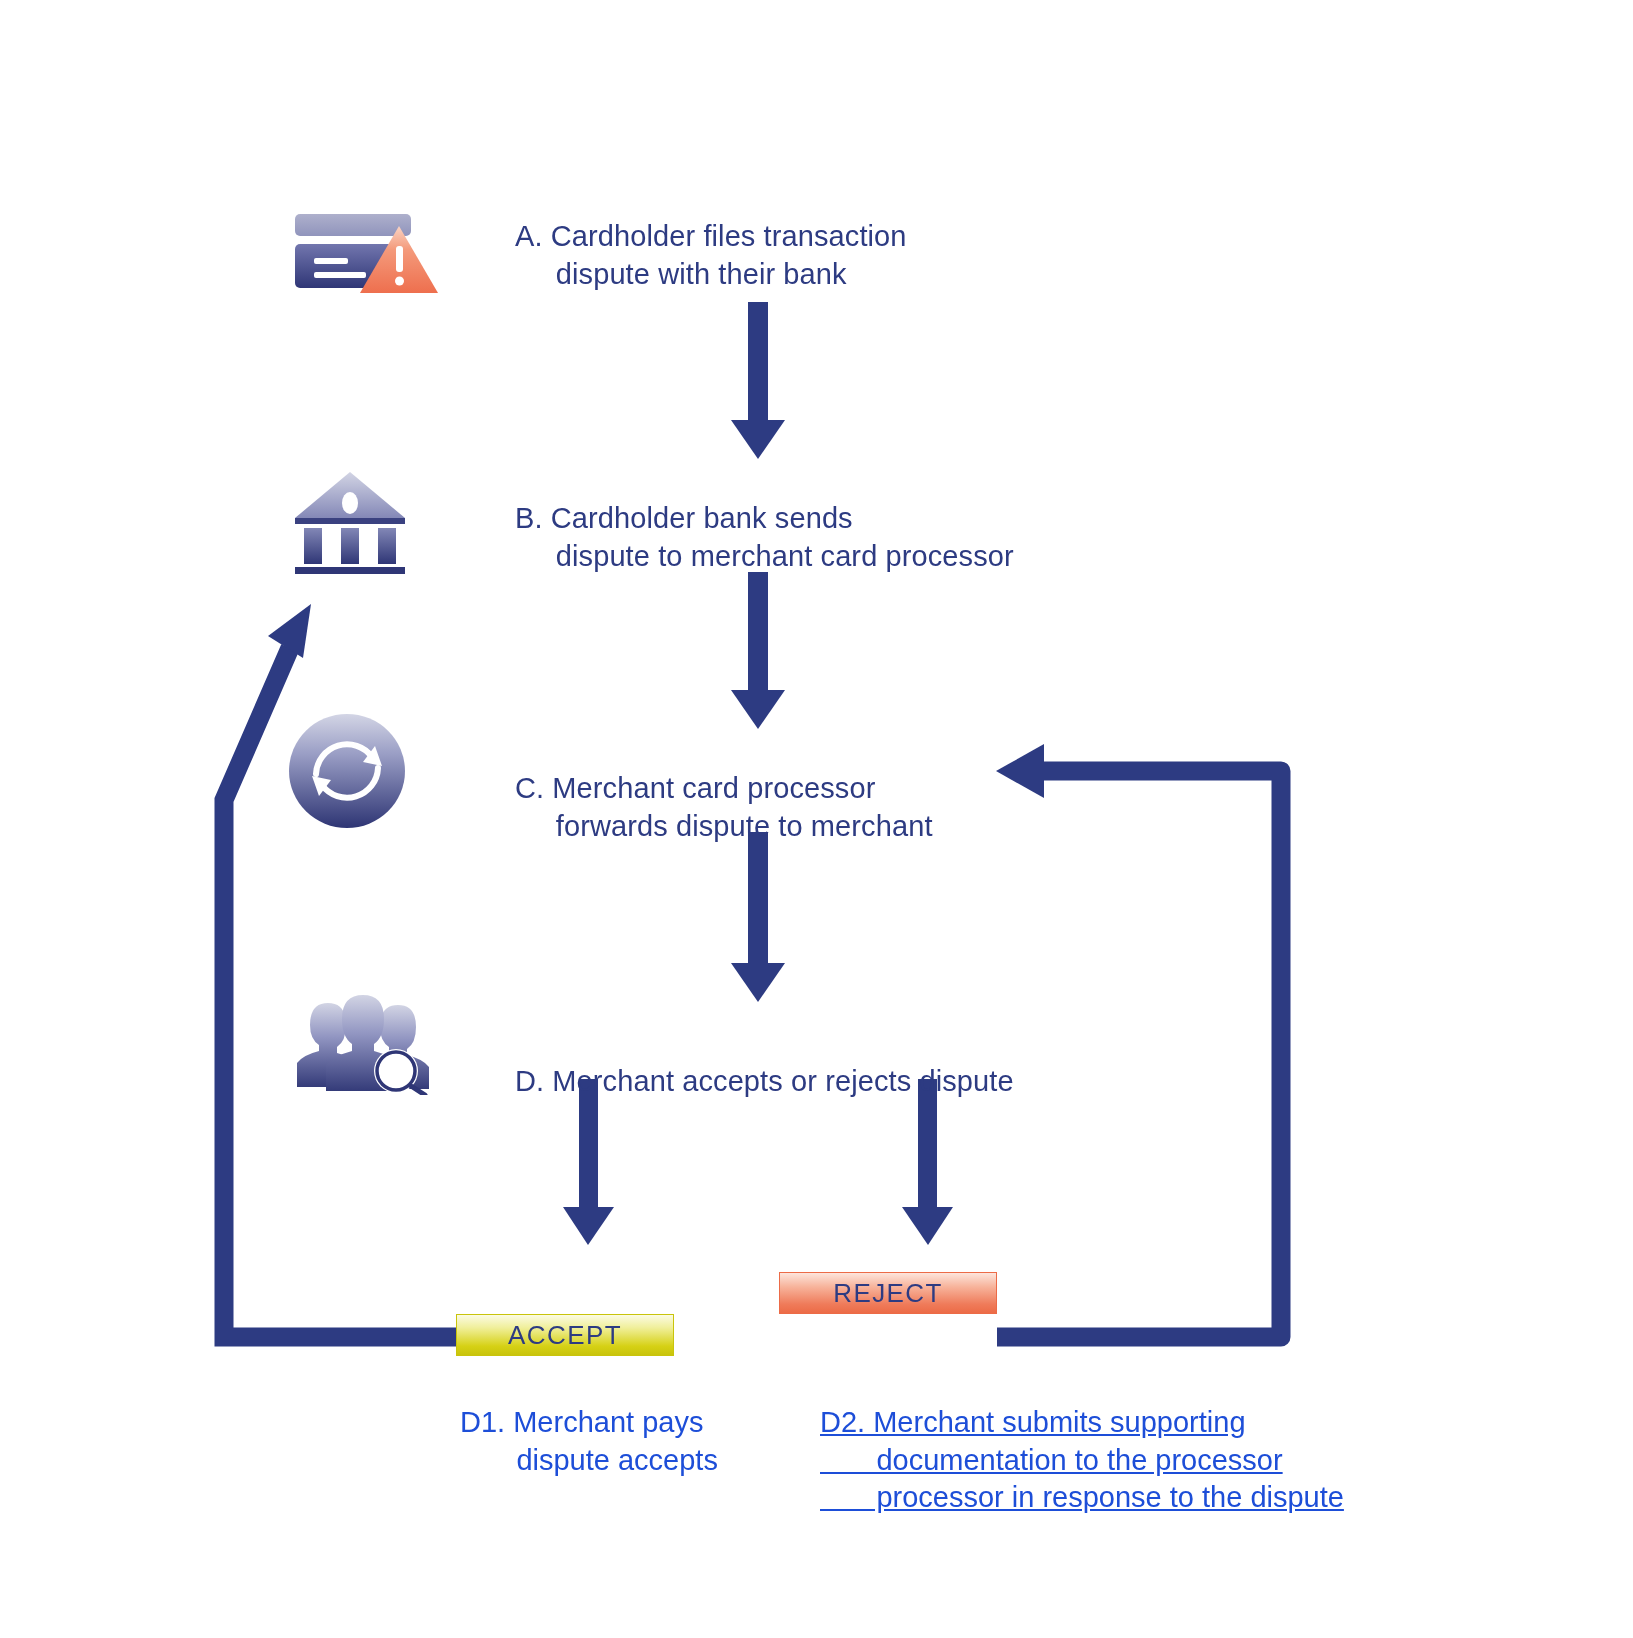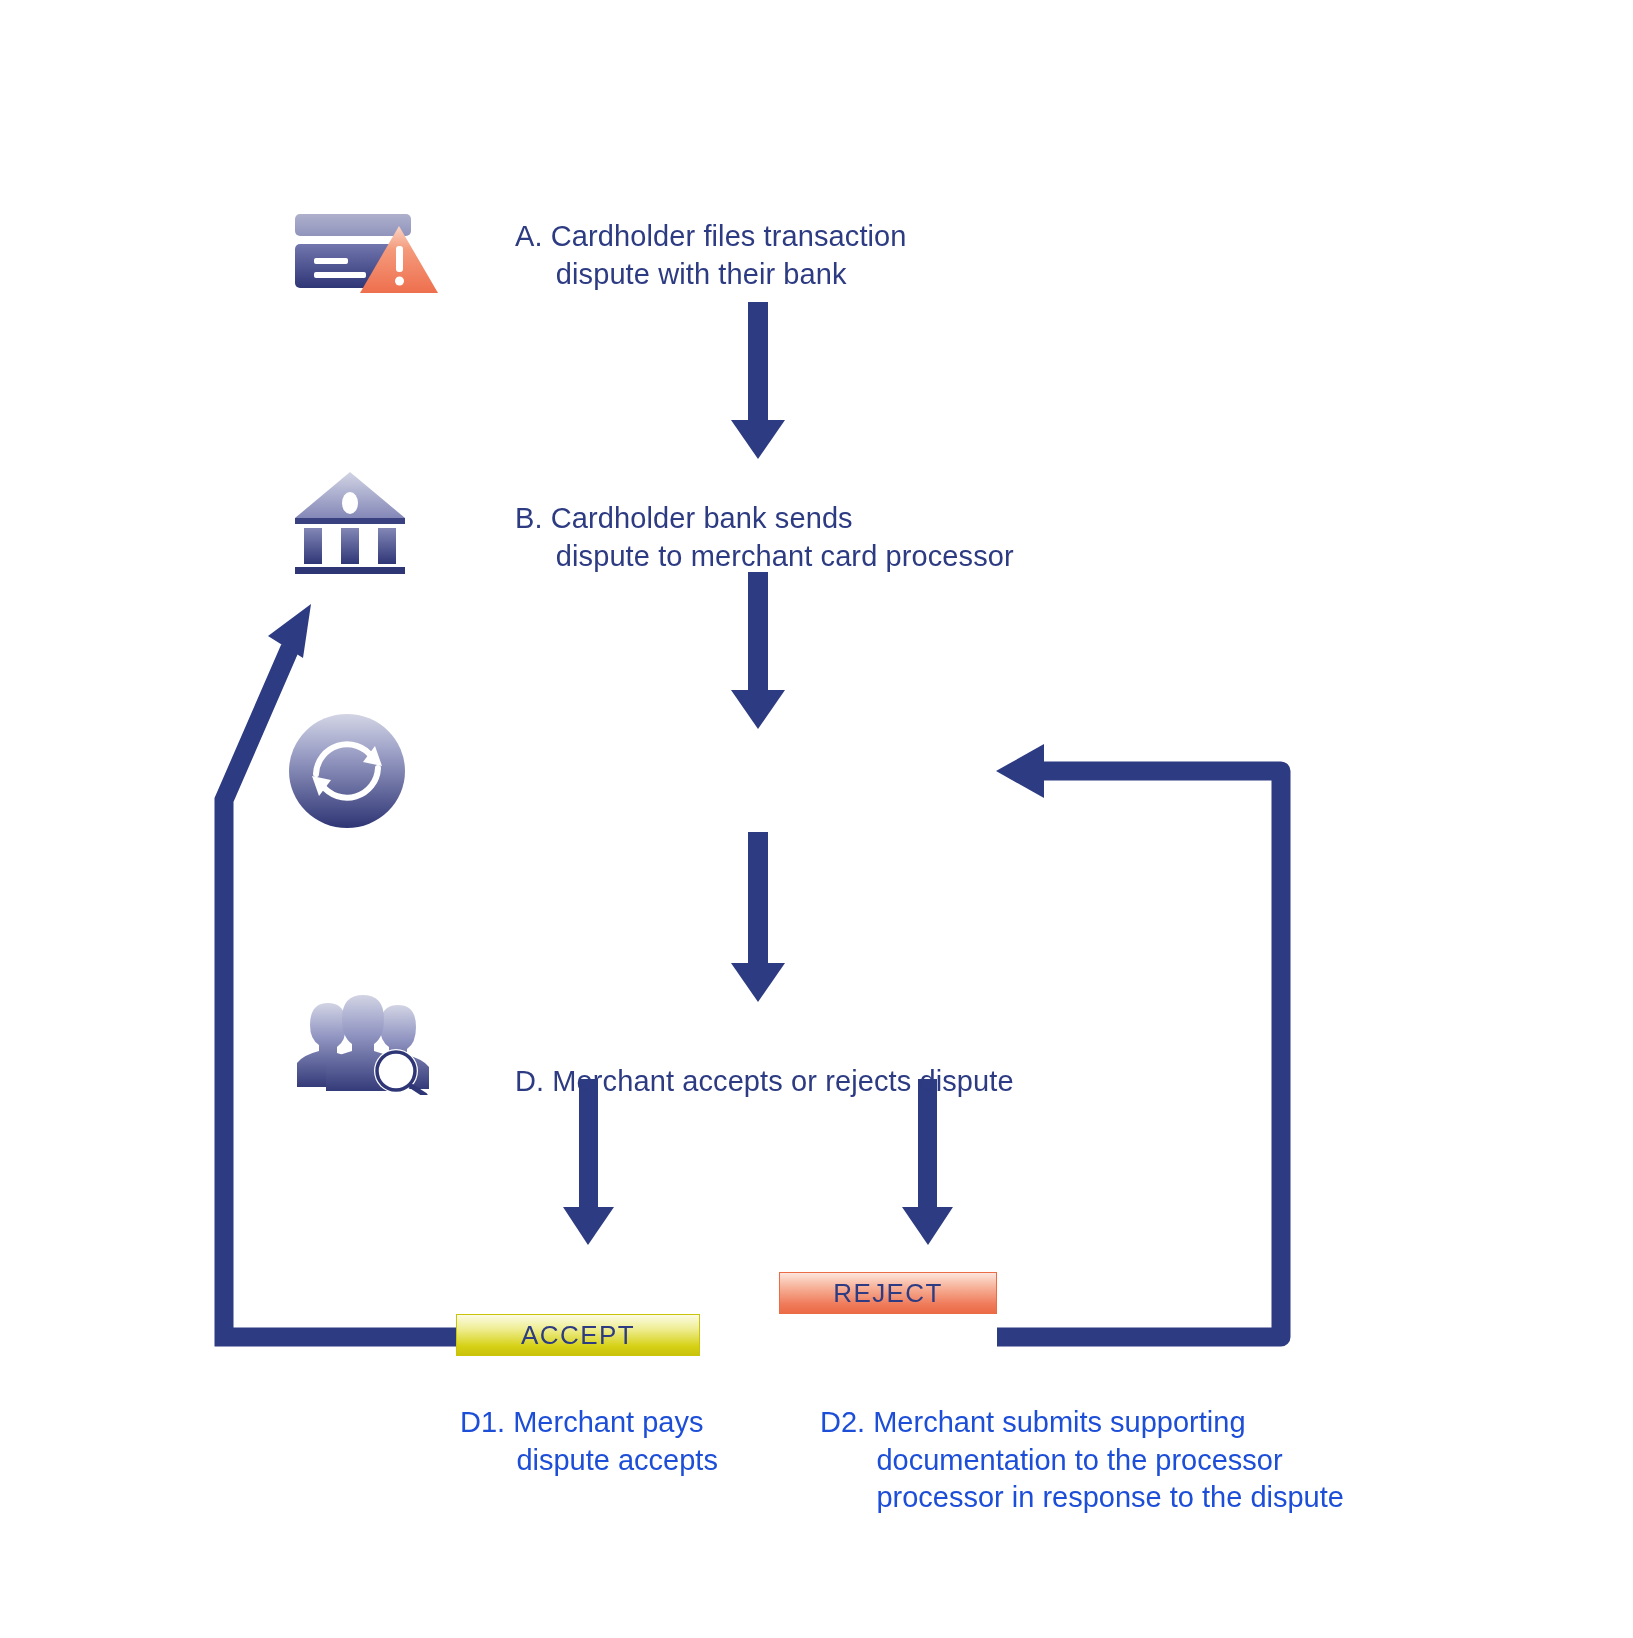--- a/index.html
+++ b/index.html
@@ -51,21 +51,21 @@
     justify-content: center;
     color: #2d3b82;
     font-size: 26px;
     letter-spacing: 1.4px;
     font-family: "Liberation Sans", sans-serif;
     box-sizing: border-box;
   }
   #accept-button {
     left: 456px;
     top: 1314px;
-    width: 244px;
+    width: 218px;
     height: 42px;
     background: linear-gradient(to bottom, #fbfbe3 0%, #f0ef9a 32%, #d6d115 78%, #c9c40b 100%);
     border: 1px solid #c9c40b;
   }
   #reject-button {
     left: 779px;
     top: 1272px;
     width: 218px;
     height: 42px;
     background: linear-gradient(to bottom, #fde5dc 0%, #f7b49c 34%, #ef7b5a 78%, #ec6b47 100%);
@@ -228,28 +228,29 @@
       <circle cx="108" cy="88" r="22" fill="#ffffff"></circle>
       <circle cx="108" cy="88" r="19" fill="none" stroke="#2f3676" stroke-width="3.5"></circle>
       <line x1="123" y1="103" x2="137" y2="112" stroke="#2f3676" stroke-width="5" stroke-linecap="round"></line>
     </svg>
   </div>
 
   <div class="step-label" style="left:515px; top:500px;"><span>B. Cardholder bank sends</span><br><span>     dispute to merchant card processor</span></div>
 
   <div class="step-label" style="left:515px; top:218px;"><span>A. Cardholder files transaction</span><br><span>     dispute with their bank</span></div>
 
+  <div class="step-label" style="left:515px; top:770px;"><span>C. Merchant card processor</span><br><span>     forwards dispute to merchant</span></div>
 
   <div class="step-label" style="left:515px; top:1063px;"><span>D. Merchant accepts or rejects dispute</span></div>
 
   <div class="decision-btn" id="accept-button">
     <span>ACCEPT</span>
   </div>
 
   <div class="decision-btn" id="reject-button">
     <span>REJECT</span>
   </div>
 
   <div class="outcome-label" style="left:460px; top:1404px;"><span>D1. Merchant pays</span><br><span>       dispute accepts</span></div>
 
-  <div class="outcome-label" style="left:820px; top:1404px;"><span>D2. Merchant submits supporting</span><br><span>       documentation to the processor</span><br><span>       processor in response to the dispute</span></div>
+  <div class="outcome-label" style="left:820px; top:1404px;text-decoration:underline;"><span>D2. Merchant submits supporting</span><br><span>       documentation to the processor</span><br><span>       processor in response to the dispute</span></div>
 
 </div>
 
 </body></html>

